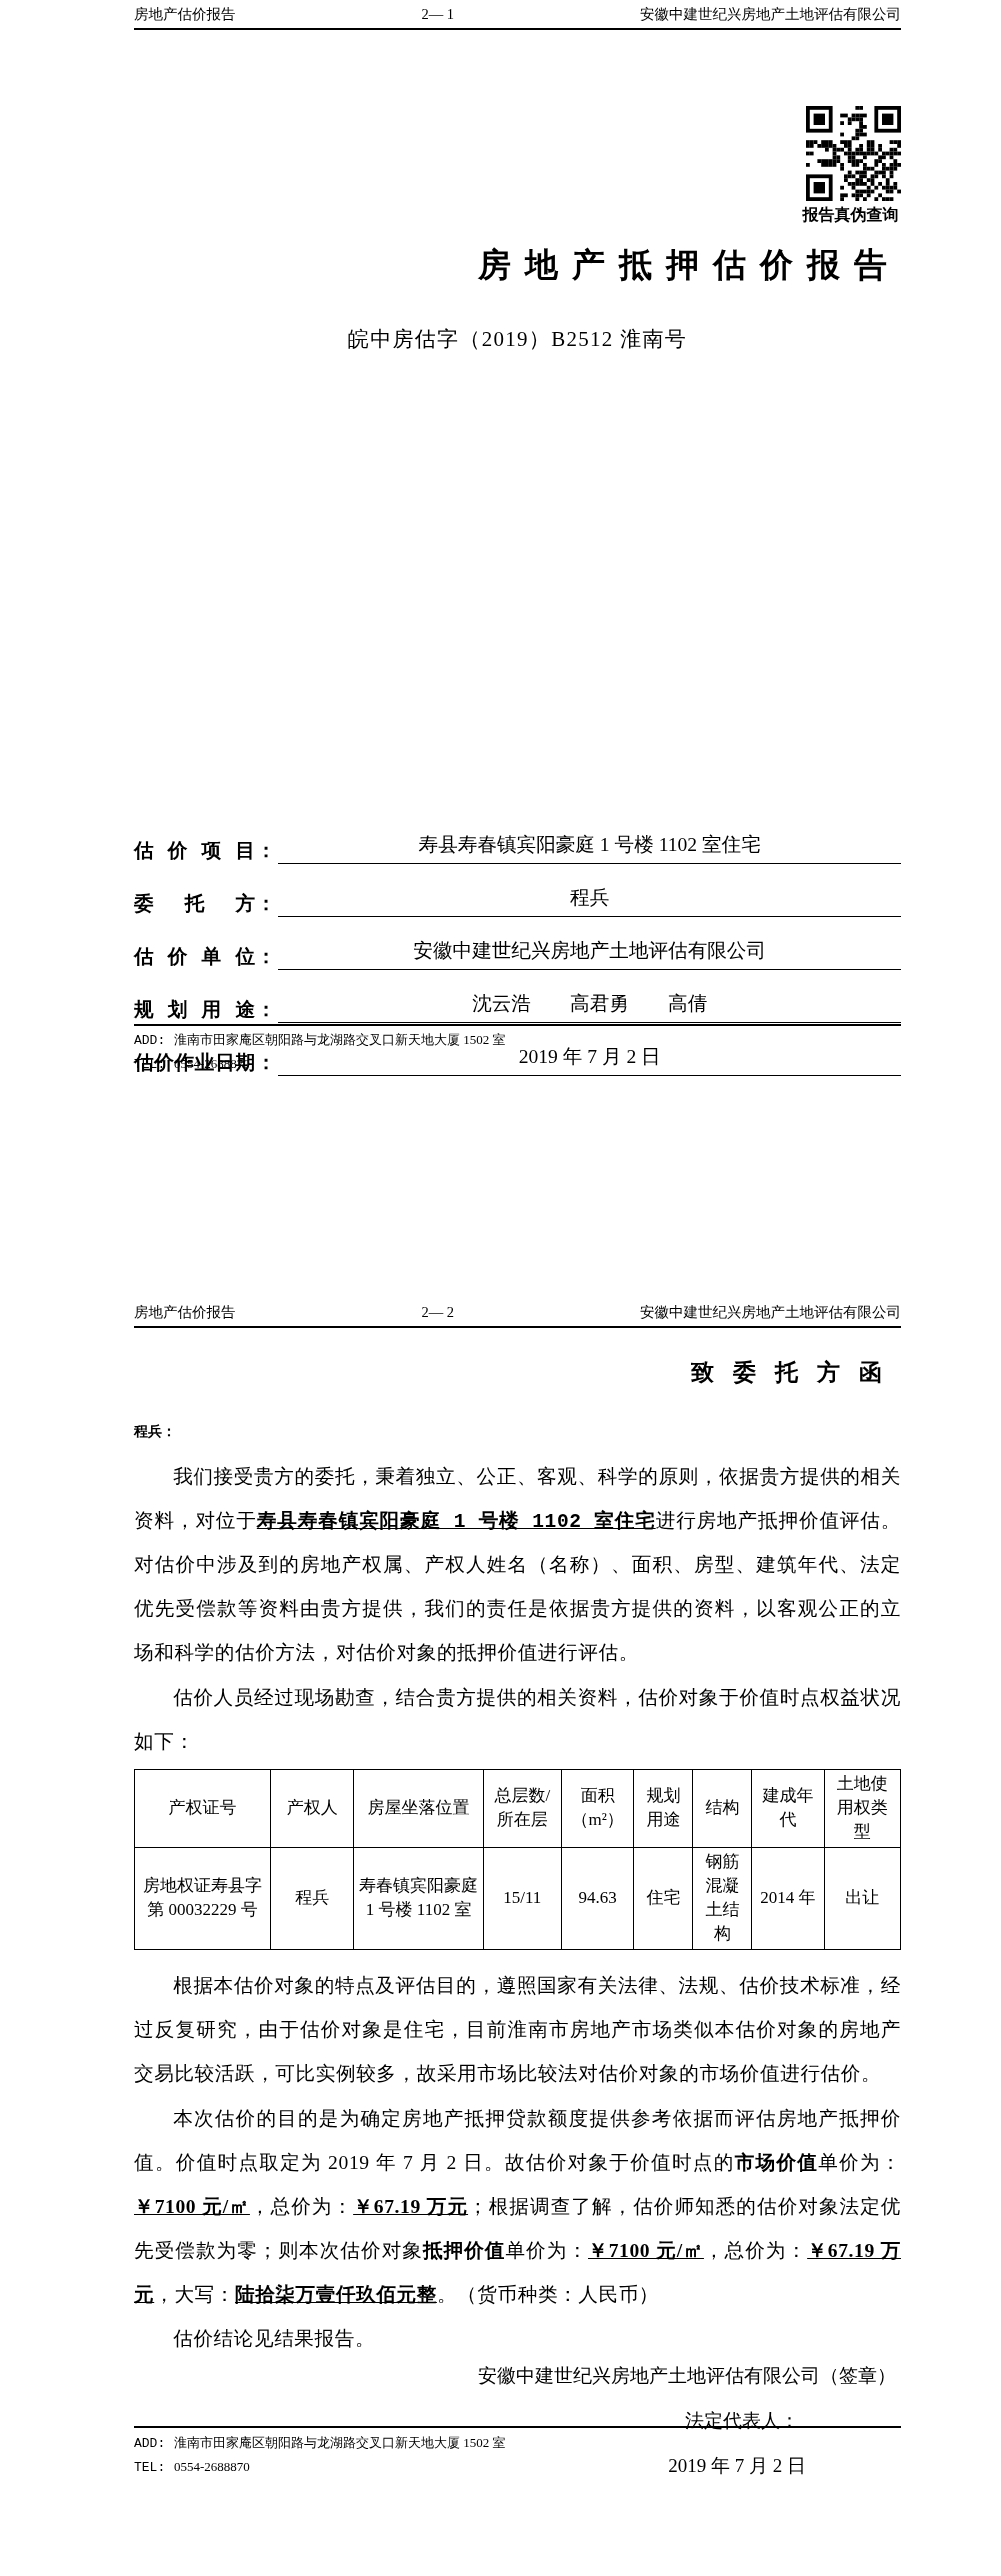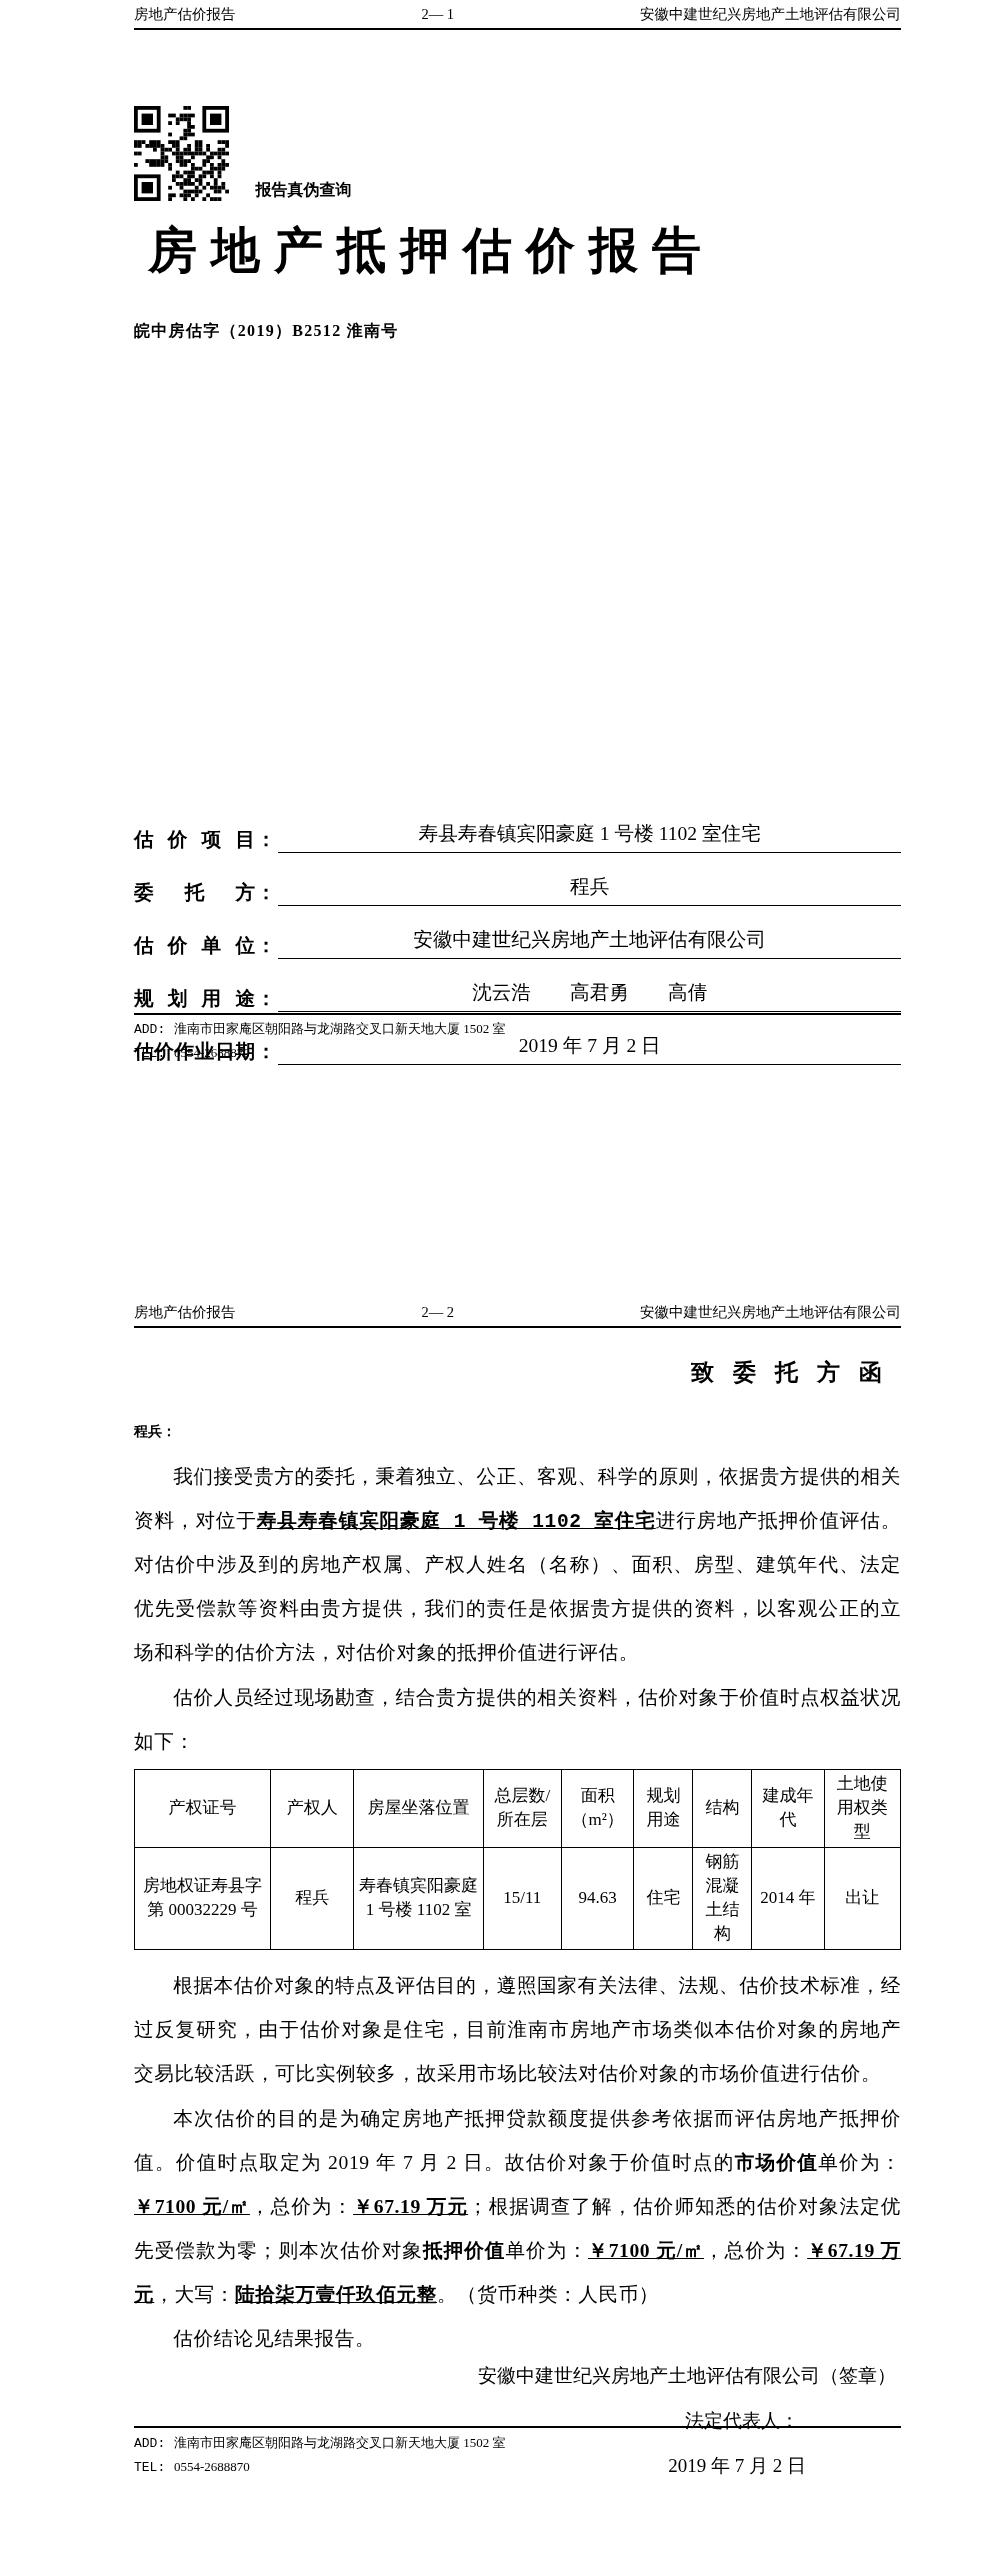--- a/index.html
+++ b/index.html
@@ -14,30 +14,30 @@
   .content{margin:0 100px 0 134px;position:relative;}
 
   
   .running-header{
     display:flex;justify-content:space-between;align-items:baseline;
     font-size:14.5px;padding:5px 0 3.8px 0;border-bottom:2.5px solid #000;
   }
   .running-header .hc{flex:0 0 auto;}
 
   
-  .qr-wrap{margin-top:76px;display:flex;align-items:flex-end;gap:24px;}
+  .qr-wrap{margin-top:76px;display:flex;flex-direction:column;align-items:flex-end;}
   .qr-box{width:95px;height:95px;}
   .qr-caption{font-weight:bold;font-size:16px;margin-top:3.8px;width:101px;text-align:center;}
 
   
   .report-title{
-    margin-top:17.7px;text-align:left;font-size:49px;font-weight:bold;
+    margin-top:17.7px;text-align:right;font-size:33px;font-weight:bold;
     letter-spacing:14px;text-indent:14px;white-space:nowrap;
   }
-  .report-no{margin-top:37px;font-size:16px;font-weight:bold;letter-spacing:1.3px;}
+  .report-no{margin-top:37px;text-align:center;font-size:21px;font-weight:normal;letter-spacing:1.3px;}
 
   .fields{margin-top:458px;}
   .field-row{display:flex;align-items:flex-end;height:53px;font-size:19.6px;}
   .field-label{
     flex:0 0 auto;display:inline-block;width:121px;font-weight:bold;
     text-align:justify;text-align-last:justify;white-space:normal;
   }
   .field-colon{flex:0 0 auto;font-weight:bold;padding:0 2.5px 0 1.3px;}
   .field-value{
     flex:1 1 auto;border-bottom:1.9px solid #000;text-align:center;

